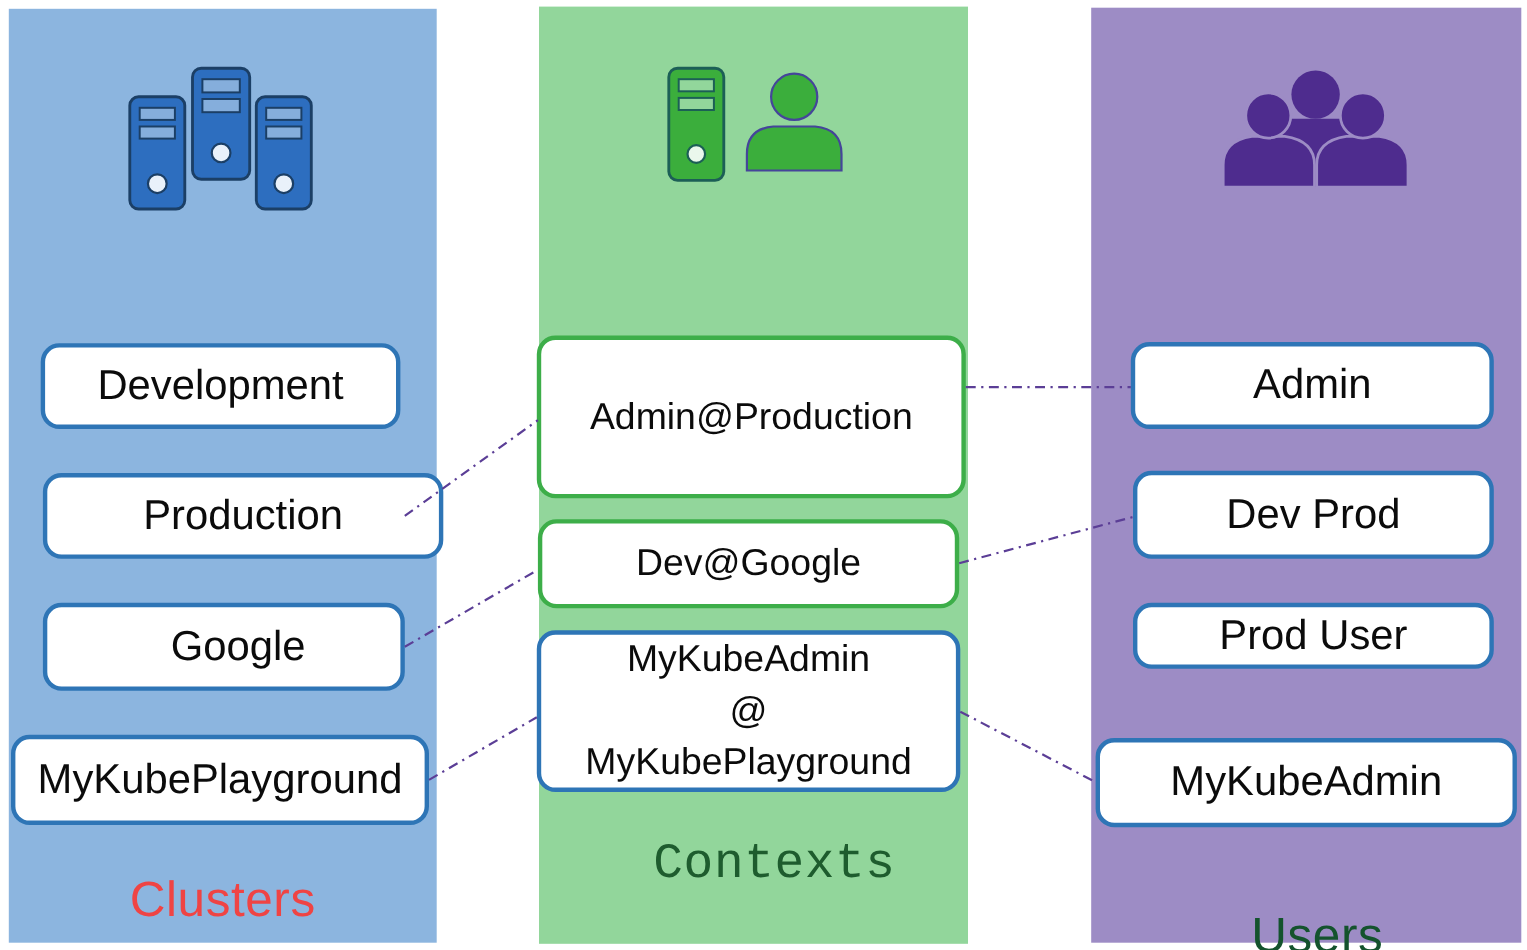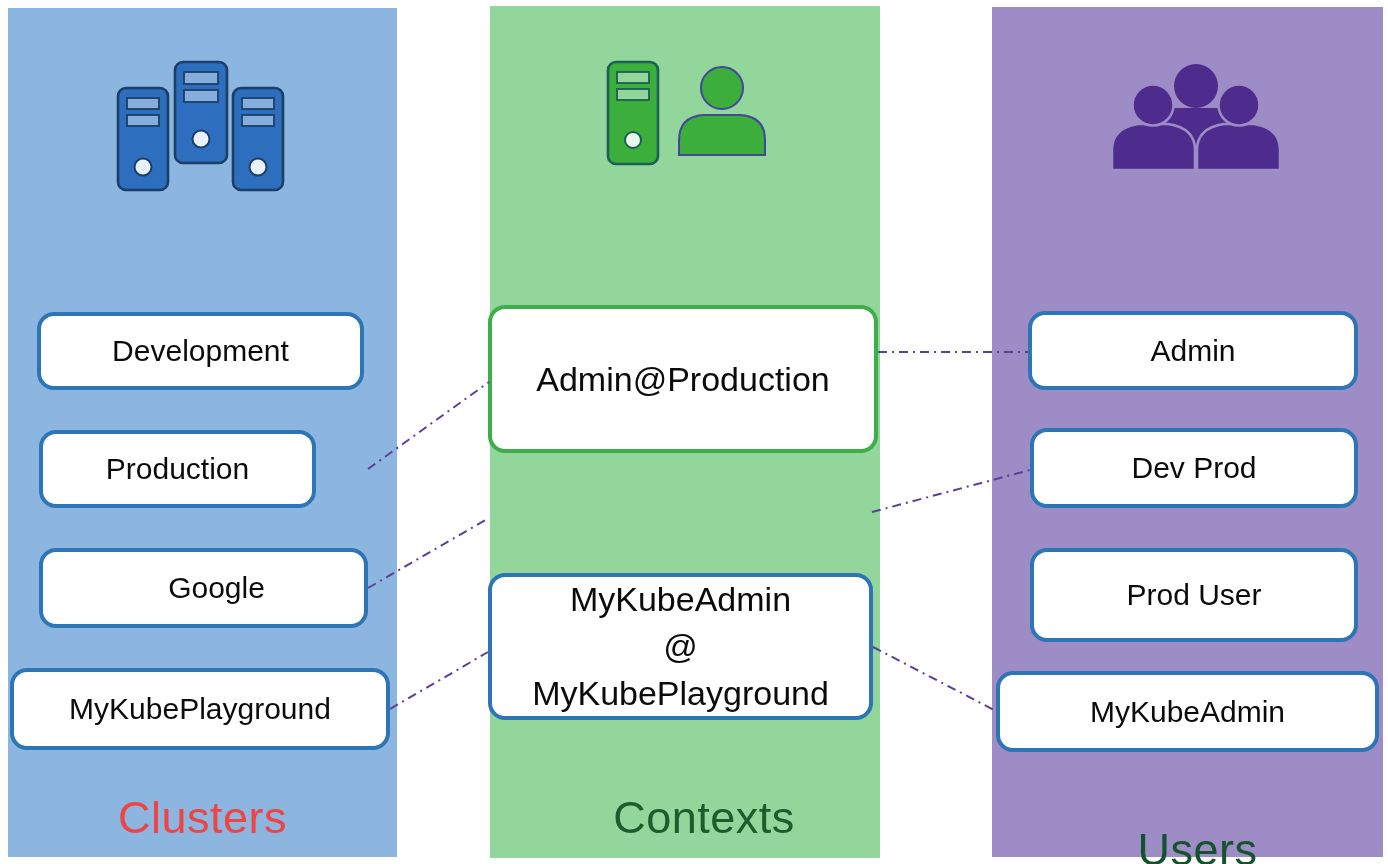--- a/index.html
+++ b/index.html
@@ -6,42 +6,42 @@
   body { width:1388px; height:864px; font-family:"Liberation Sans", sans-serif; }
   .canvas { position:relative; width:1388px; height:864px; overflow:hidden; background:#ffffff; }
 
   .column { position:absolute; }
   #col-clusters { left:8px;   top:8px; width:389px; height:849px; background:#8CB5DF; }
   #col-contexts { left:490px; top:6px; width:390px; height:852px; background:#92D69B; }
   #col-users    { left:992px; top:7px; width:391px; height:850px; background:#9D8CC5; }
 
   .col-label { position:absolute; text-align:center; font-size:45px; letter-spacing:0.5px; }
   #label-clusters { left:8px;   top:792px; width:389px; color:#ef4444; }
-  #label-contexts { left:490px; top:792px; width:428px; color:#1E5C2E; }
+  #label-contexts { left:490px; top:760px; width:428px; color:#1E5C2E;font-family:Liberation Mono, monospace; }
   #label-users    { left:992px; top:792px; width:411px; color:#14532d;margin-top:32px; }
 
   .node { position:absolute; background:#ffffff; border:4px solid #2E75B6; border-radius:17px;
           display:flex; align-items:center; justify-content:center;
-          font-size:30px; color:#0b0b0b; box-sizing:border-box; text-align:center; }
+          font-size:38px; color:#0b0b0b; box-sizing:border-box; text-align:center; }
   .node.green { border-color:#3DAE49; }
   .node.mid   { font-size:34px; }
   .node.multiline { flex-direction:column; line-height:47px; }
 
   #box-development      { left:37px;  top:312px; width:327px; height:78px; }
-  #box-production       { left:39px;  top:430px; width:277px; height:78px; }
+  #box-production       { left:39px;  top:430px; width:364px; height:78px; }
   #box-google           { left:39px;  top:548px; width:329px; height:80px;padding-left:26px; }
   #box-mykubeplayground { left:10px;  top:668px; width:380px; height:82px; }
 
   #box-admin-production { left:488px; top:305px; width:390px; height:148px; }
   #box-dev-google       { left:489px; top:472px; width:383px; height:81px; }
   #box-mka-at-mkp       { left:488px; top:573px; width:385px; height:147px; }
 
   #box-admin            { left:1028px; top:311px; width:330px; height:79px;border-radius:17px; }
   #box-dev-user         { left:1030px; top:428px; width:328px; height:80px; }
-  #box-prod-user        { left:1030px; top:548px; width:328px; height:94px; }
+  #box-prod-user        { left:1030px; top:548px; width:328px; height:60px; }
   #box-mykubeadmin      { left:996px;  top:671px; width:383px; height:81px; }
 
   .icon { position:absolute; }
   #icon-clusters { left:112px;  top:58px; width:178px; height:134px; }
   #icon-contexts { left:600px;  top:58px; width:172px; height:108px; }
   #icon-users    { left:1108px; top:60px; width:176px; height:112px; }
 
   #connector-layer { position:absolute; left:0; top:0; width:1388px; height:864px; pointer-events:none; }
   #connector-layer line { stroke:#5B3E96; stroke-width:2; stroke-dasharray:9 5 2 5; fill:none; }
 </style>
@@ -113,20 +113,23 @@
   <div class="node" id="box-google">
     <span>Google</span>
   </div>
   <div class="node" id="box-mykubeplayground">
     <span>MyKubePlayground</span>
   </div>
 
   <div class="node mid green" id="box-admin-production">
     <span>Admin@Production</span>
   </div>
+  <div class="node mid green" id="box-dev-google">
+    <span>Dev@Google</span>
+  </div>
   <div class="node mid multiline" id="box-mka-at-mkp">
     <span>MyKubeAdmin</span>
     <span>@</span>
     <span>MyKubePlayground</span>
   </div>
 
   <div class="node" id="box-admin">
     <span>Admin</span>
   </div>
   <div class="node" id="box-dev-user">

